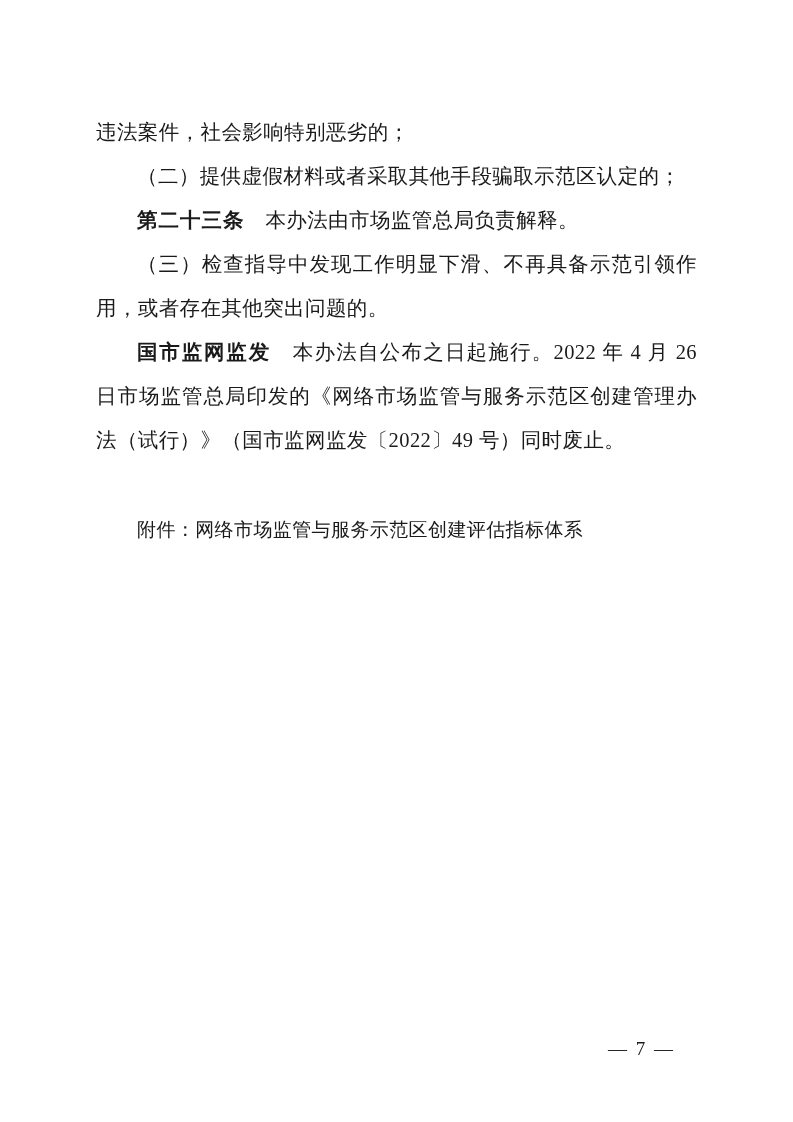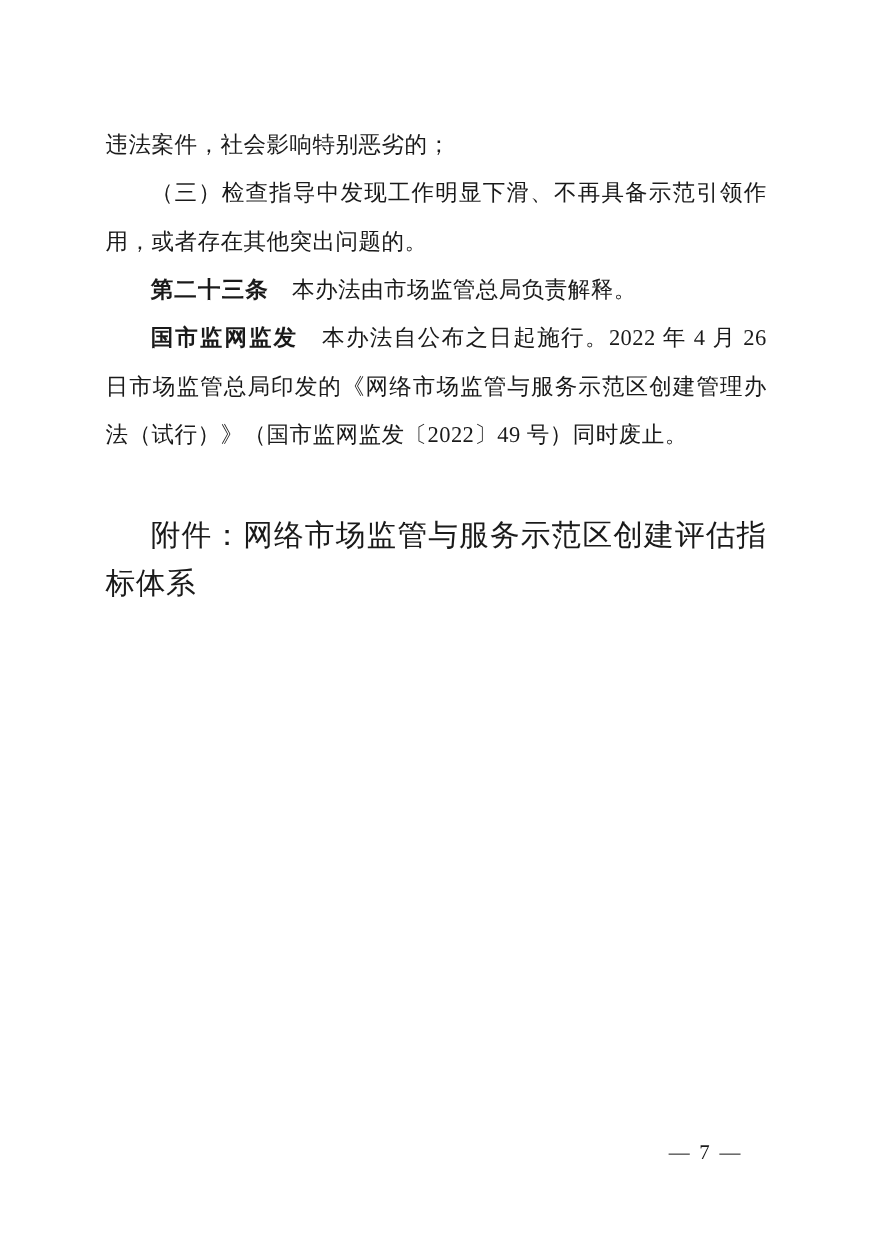--- a/index.html
+++ b/index.html
@@ -41,21 +41,21 @@
   .bold-lead {
     font-weight: bold;
     letter-spacing: 1px;
   }
   .attachment-block {
     margin-top: 46px;
   }
   .attachment {
     margin: 0;
     text-indent: 41px;
-    font-size: 27px;
+    font-size: 19px;
     line-height: 44px;
     letter-spacing: 0.4px;
   }
   .page-number {
     position: absolute;
     left: 0;
     right: 0;
     bottom: 62px;
     text-align: center;
     font-size: 19px;
@@ -72,27 +72,30 @@
 <body>
 
 <div class="page">
 
   <div class="body-text">
 
     <p class="para">
       <span>违法案件，社会影响特别恶劣的；</span>
     </p>
 
-
     <p class="para indent">
-      <span>（三）检查指导中发现工作明显下滑、不再具备示范引领作用，或者存在其他突出问题的。</span>
+      <span>（二）提供虚假材料或者采取其他手段骗取示范区认定的；</span>
     </p>
 
     <p class="para indent">
       <span class="bold-lead">第二十三条</span><span>　本办法由市场监管总局负责解释。</span>
+    </p>
+
+    <p class="para indent">
+      <span>（三）检查指导中发现工作明显下滑、不再具备示范引领作用，或者存在其他突出问题的。</span>
     </p>
 
     <p class="para indent">
       <span class="bold-lead">国市监网监发</span><span>　本办法自公布之日起施行。2022 年 4 月 26 日市场监管总局印发的《网络市场监管与服务示范区创建管理办法（试行）》（国市监网监发〔2022〕49 号）同时废止。</span>
     </p>
 
     <div class="attachment-block">
       <p class="attachment">附件：网络市场监管与服务示范区创建评估指标体系</p>
     </div>
 

